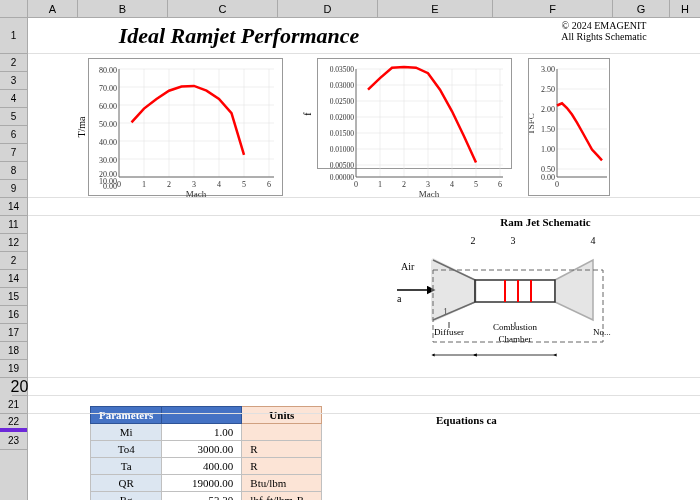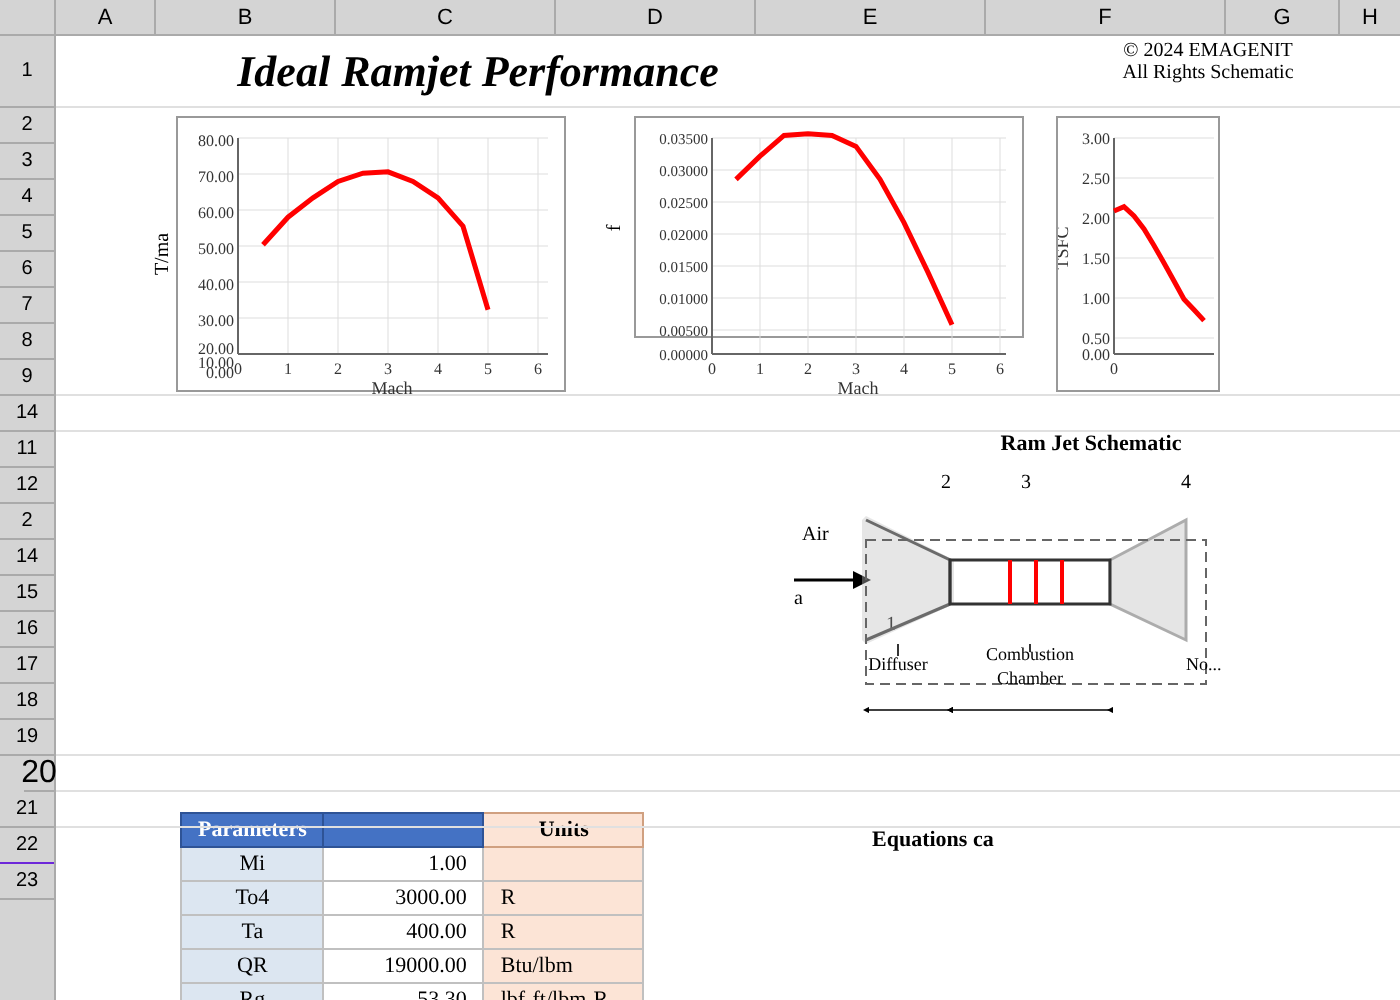--- a/index.html
+++ b/index.html
@@ -88,21 +88,21 @@
       <div style="height:18px; border-bottom:1px solid #aaa; display:flex; align-items:center; justify-content:center; font-size:10px;">12</div>
       <div style="height:18px; border-bottom:1px solid #aaa; display:flex; align-items:center; justify-content:center; font-size:10px;">2</div>
       <div style="height:18px; border-bottom:1px solid #aaa; display:flex; align-items:center; justify-content:center; font-size:10px;">14</div>
       <div style="height:18px; border-bottom:1px solid #aaa; display:flex; align-items:center; justify-content:center; font-size:10px;">15</div>
       <div style="height:18px; border-bottom:1px solid #aaa; display:flex; align-items:center; justify-content:center; font-size:10px;">16</div>
       <div style="height:18px; border-bottom:1px solid #aaa; display:flex; align-items:center; justify-content:center; font-size:10px;">17</div>
       <div style="height:18px; border-bottom:1px solid #aaa; display:flex; align-items:center; justify-content:center; font-size:10px;">18</div>
       <div style="height:18px; border-bottom:1px solid #aaa; display:flex; align-items:center; justify-content:center; font-size:10px;">19</div>
       <div style="height:18px; border-bottom:1px solid #aaa; display:flex; align-items:center; justify-content:center; font-size:16px;margin-left:12px;">20</div>
       <div style="height:18px; border-bottom:1px solid #aaa; display:flex; align-items:center; justify-content:center; font-size:10px;">21</div>
-      <div style="height:18px; border-bottom:1px solid #6d28d9; display:flex; align-items:center; justify-content:center; font-size:10px;">22</div>
+      <div style="height:18px; border-bottom:4px solid #6d28d9; display:flex; align-items:center; justify-content:center; font-size:10px;">22</div>
       <div style="height:18px; border-bottom:1px solid #aaa; display:flex; align-items:center; justify-content:center; font-size:10px;">23</div>
     </div>
 
     <div style="flex:1; position:relative; overflow:hidden;font-family:Liberation Serif, serif;">
 
       <div style="height:36px; border-bottom:1px solid #e0e0e0; display:flex; align-items:center; justify-content:center; position:relative;">
         <div style="font-size:22px; font-weight:bold; font-style:italic; position:absolute; left:50px; right:300px; text-align:center;">Ideal Ramjet Performance</div>
 
         <div style="position:absolute; right:16px; top:0; width:160px; font-size:10px; text-align:center; padding:2px;">
           <div>© 2024 EMAGENIT</div>

